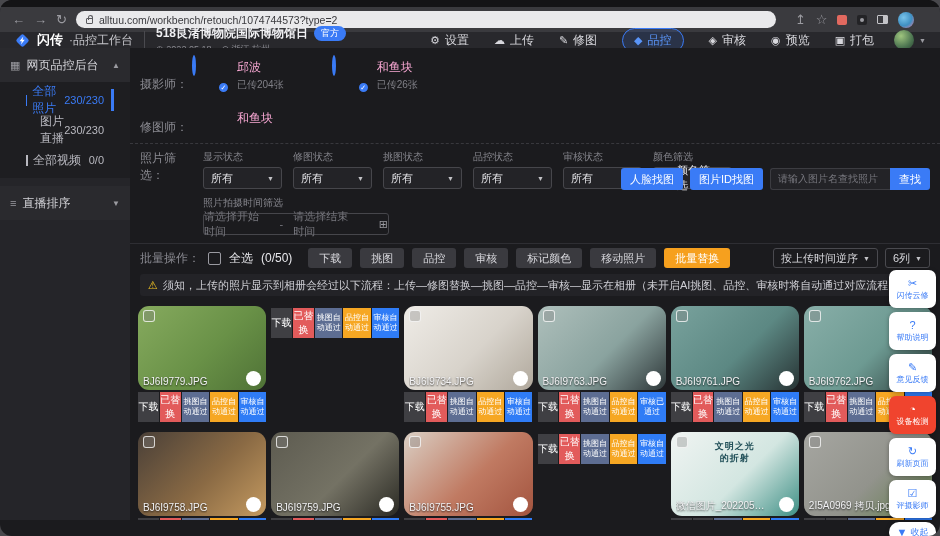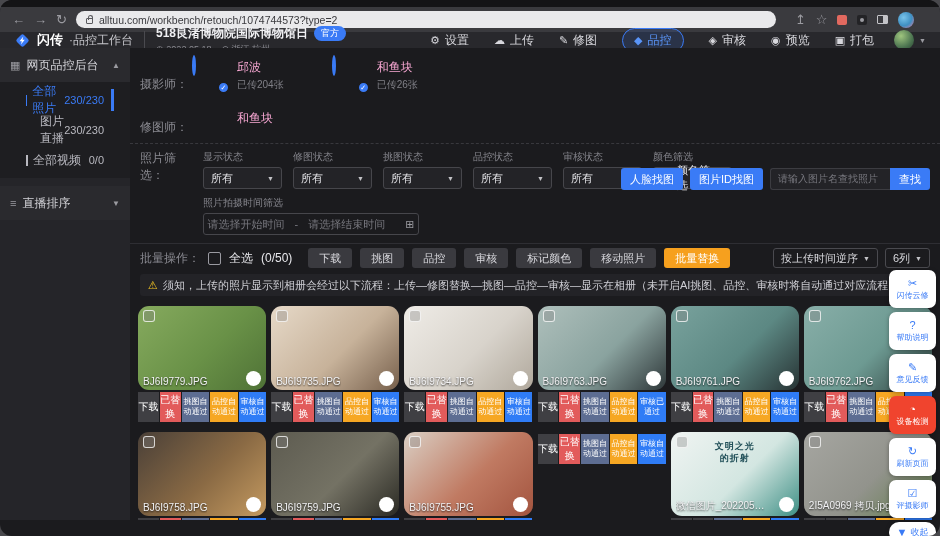--- a/index.html
+++ b/index.html
@@ -87,21 +87,21 @@
     background:conic-gradient(#e5493f,#f6a723,#f2e24a,#4fba6b,#3a7bf6,#8e4fd0,#e5493f); }
   .search-cluster { position:absolute; right:10px; top:24px; display:flex; gap:7px; align-items:center; }
   .btn-blue { height:22px; background:#3a7bf6; color:#fff; font-size:11px; border-radius:3px;
     display:flex; align-items:center; padding:0 9px; cursor:pointer; }
   .search-join { display:flex; }
   .search-input { width:120px; height:22px; background:#232327; border:1px solid #3c3c41; border-right:none;
     border-radius:3px 0 0 3px; font-size:10px; color:#77777e; display:flex; align-items:center; padding:0 7px;text-align:center; }
   .search-go { border-radius:0 3px 3px 0; }
   .filter-time { margin-left:63px; margin-top:7px; }
   .time-label { font-size:10px; color:#85858c; margin-bottom:3px; }
-  .time-box { width:216px; height:22px; border:1px solid #46464b; border-radius:3px; display:flex;
+  .time-box { width:186px; height:22px; border:1px solid #46464b; border-radius:3px; display:flex;
     align-items:center; justify-content:center; gap:10px; font-size:11px; color:#77777e; cursor:pointer; }
   .cal-ic { color:#9b9ba1; font-size:11px; margin-left:10px; }
   
   .batch { height:28px; display:flex; align-items:center; padding:0 10px; gap:8px; }
   .checkbox { width:13px; height:13px; border:1px solid #9a9aa1; border-radius:2px; background:transparent; cursor:pointer; }
   .batch-text { font-size:12px; color:#e8e8ec; }
   .batch-btns { display:flex; gap:8px; margin-left:8px; }
   .btn-gray { height:20px; background:#3a3a3f; color:#d8d8dd; font-size:11px; border-radius:3px;
     display:flex; align-items:center; padding:0 11px; cursor:pointer; }
   .btn-orange { background:#f6a01e; color:#fff; }
@@ -397,25 +397,20 @@
             </div>
             <div class="tags">
               <span class="tag big" style="background: rgb(63, 63, 67);">下载</span>
               <span class="tag big" style="background: rgb(226, 91, 91);">已替换</span>
               <span class="tag small" style="background: rgb(93, 109, 146);">挑图自动通过</span>
               <span class="tag small" style="background: rgb(246, 167, 35);">品控自动通过</span>
               <span class="tag small" style="background: rgb(47, 124, 246);">审核自动通过</span>
             </div>
           </div>
           <div class="card">
-            <div class="photo" style="background: linear-gradient(135deg, rgb(230, 217, 200), rgb(199, 178, 154) 55%, rgb(119, 96, 76));">
-              <span class="cb"></span>
-              <span class="fname">BJ6I9735.JPG</span>
-              <span class="selcircle"></span>
-            </div>
             <div class="tags">
               <span class="tag big" style="background: rgb(63, 63, 67);">下载</span>
               <span class="tag big" style="background: rgb(226, 91, 91);">已替换</span>
               <span class="tag small" style="background: rgb(93, 109, 146);">挑图自动通过</span>
               <span class="tag small" style="background: rgb(246, 167, 35);">品控自动通过</span>
               <span class="tag small" style="background: rgb(47, 124, 246);">审核自动通过</span>
             </div>
           </div>
           <div class="card">
             <div class="photo" style="background: linear-gradient(135deg, rgb(239, 236, 231), rgb(216, 211, 203) 55%, rgb(176, 168, 156));">

